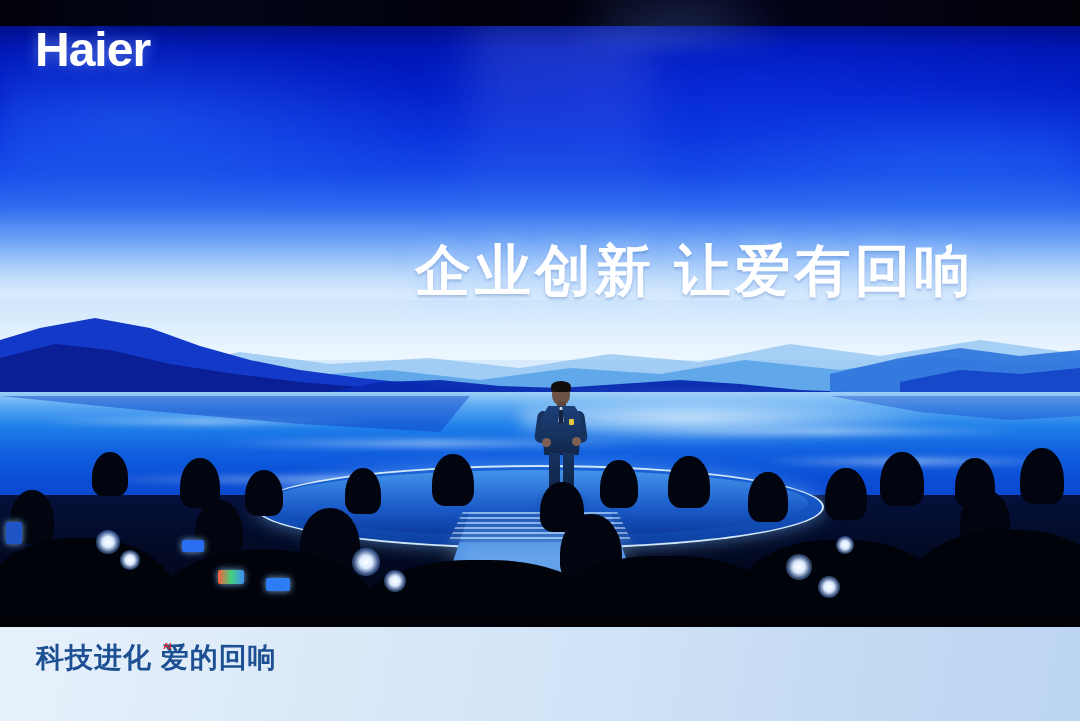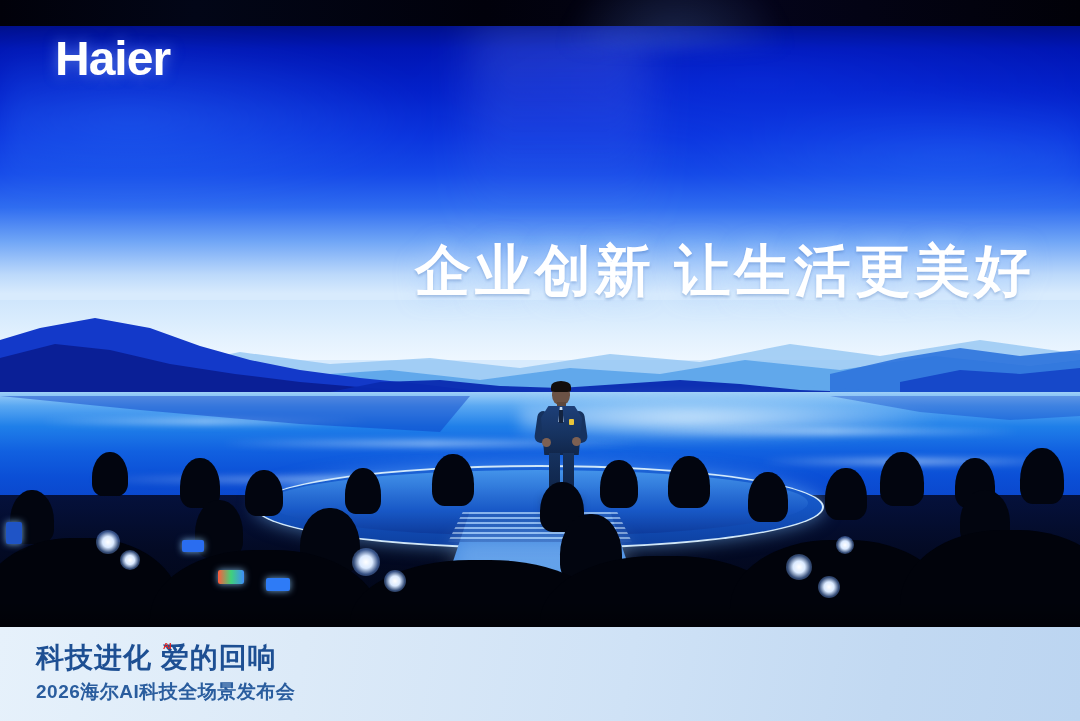--- a/index.html
+++ b/index.html
@@ -206,24 +206,23 @@
   .sp-shoeR { position:absolute; left: 27px; top: 111px; width: 14px; height: 6px; background:#05070e; border-radius: 4px 3px 2px 2px; }
   .sp-reflect {
     position:absolute; left: 543px; top: 498px; width: 38px; height: 40px; z-index: 10;
     background: linear-gradient(180deg, rgba(10,25,60,.55), rgba(20,60,140,0) 85%);
     filter: blur(4px);
   }
 
   
   .brand {
     position: absolute;
-    left: 35px; top: 35px;
+    left: 35px; top: 26px;
     z-index: 20;
     color: #fff;
-    margin-left: 20px;
   }
   .brand-word {
     font-size: 48px;
     font-weight: 700;
     letter-spacing: -1px;
     line-height: 1;
     color: #ffffff;
     text-shadow: 0 0 14px rgba(150,190,255,.55);
   }
   .brand-tag {
@@ -335,21 +334,21 @@
     <svg width="1080" height="205" style="position:absolute;left:0;top:0;">
       <path d="M0,96 L140,110 L300,124 L440,132 L470,96 Z" fill="#0b3cc4" opacity="0.45"></path>
       <path d="M830,96 L920,112 L1010,120 L1080,116 L1080,96 Z" fill="#0b3cc4" opacity="0.35"></path>
     </svg>
   </div>
 
   <div class="brand">
     <div class="brand-word">Haier</div>
   </div>
 
-  <div class="headline-2">企业创新 让生活更美好</div>
+  <div class="headline-2">企业创新 让爱有回响</div>
 
   <div class="floor"></div>
   <div class="ellipse-stage"></div>
   <div class="ellipse-inner"></div>
   <div class="runway"></div>
   <div class="runway-steps"></div>
   <div class="runway-glow"></div>
 
   <div class="sp-reflect"></div>
   <div class="speaker">
@@ -410,17 +409,16 @@
     <div class="lamp" style="left:384px; top:140px; width:22px; height:22px;"></div>
     <div class="lamp" style="left:786px; top:124px; width:26px; height:26px;"></div>
     <div class="lamp" style="left:818px; top:146px; width:22px; height:22px;"></div>
     <div class="lamp" style="left:836px; top:106px; width:18px; height:18px;"></div>
   </div>
   <div class="darkveil"></div>
 
   <div class="banner">
     <div class="banner-title">科技进化 爱的回响</div>
     <div class="ai-mark">AI</div>
-    <div class="banner-sub">2026海尔AI科技全场景发布会</div>
 
   </div>
 
 </div>
 
 </body></html>

